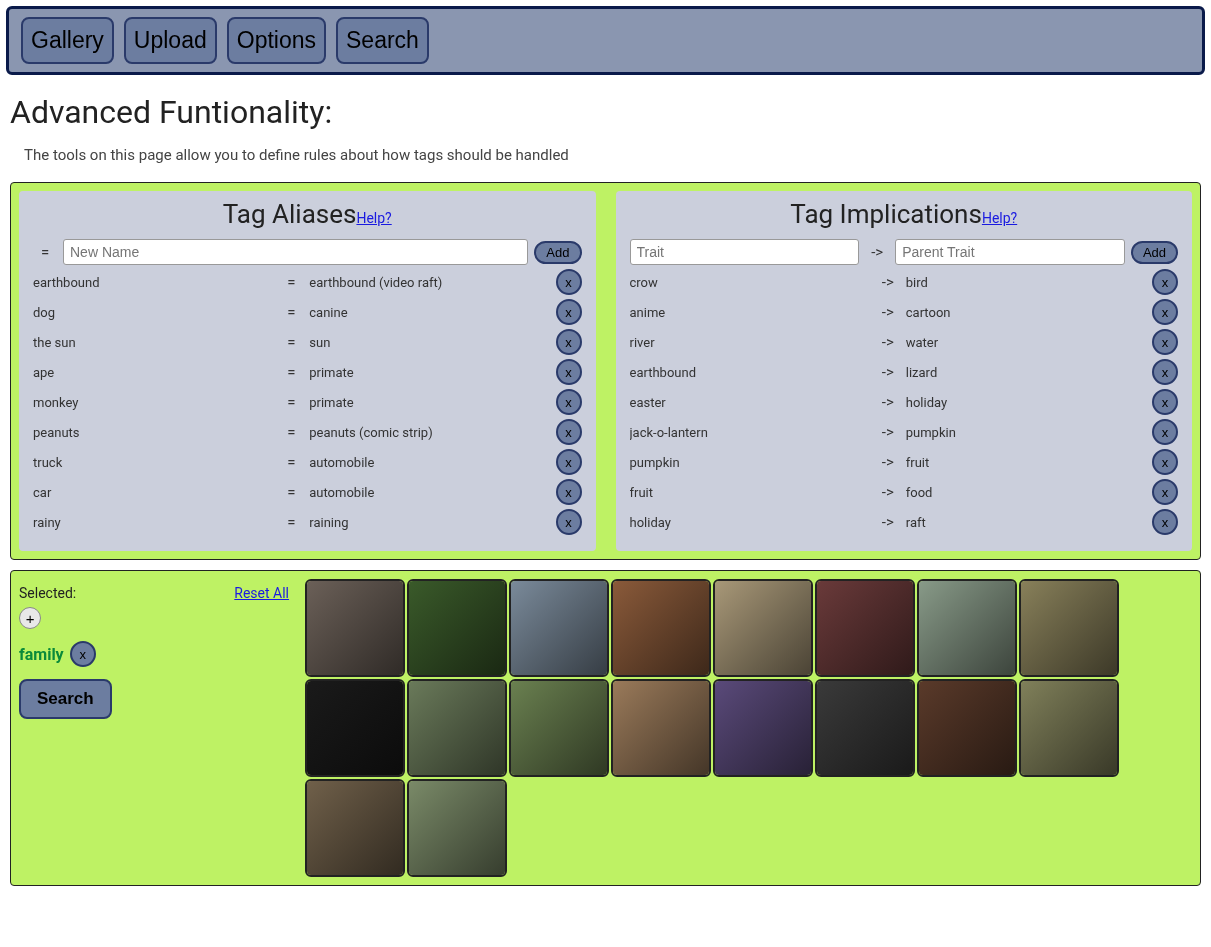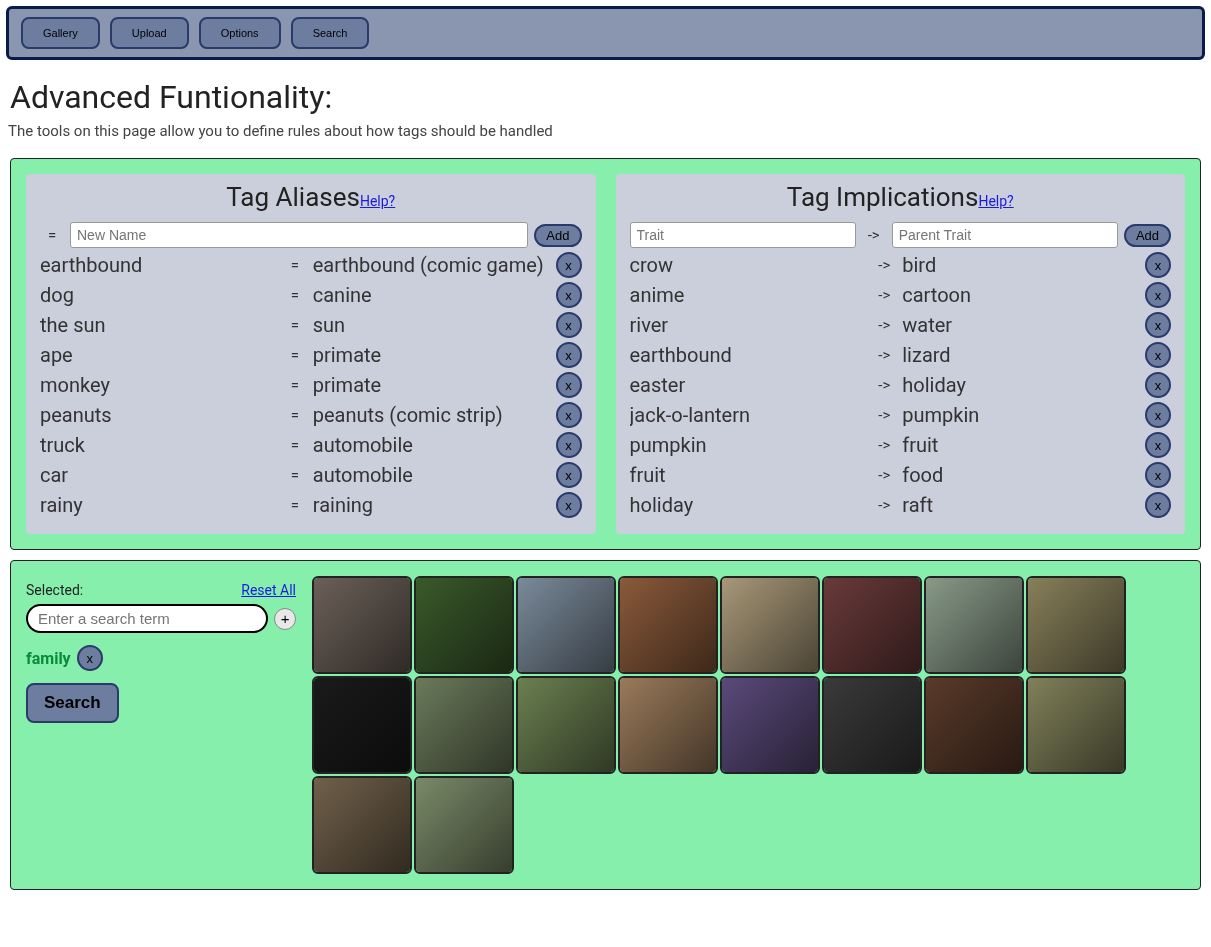--- a/index.html
+++ b/index.html
@@ -16,42 +16,42 @@
     border-radius: 6px;
     margin: 6px;
     padding: 8px 12px;
     display: flex;
     gap: 10px;
   }
   .nav-btn {
     background: #6c7da0;
     border: 2px solid #2a3a6a;
     border-radius: 8px;
-    padding: 8px 20px;
-    font-size: 11px;
+    padding: 8px 8px;
+    font-size: 23px;
     font-weight: 500;
     color: #000;
     cursor: pointer;
   }
   .page-title {
     font-size: 32px;
     font-weight: 400;
-    margin: 18px 10px 6px 10px;
+    margin: 18px 10px 15px 10px;
   }
   .page-sub {
     font-size: 15px;
     color: #444;
-    margin: 0 10px 18px 8px;
+    margin: 0 10px 18px 24px;
   }
   .panel {
-    background: #86efac;
+    background: #bef264;
     border: 1px solid #222;
     border-radius: 4px;
     margin: 10px;
-    padding: 15px;
+    padding: 8px;
   }
   .two-col {
     display: flex;
     gap: 20px;
   }
   .rule-box {
     flex: 1;
     background: #cbcfdc;
     border-radius: 4px;
     padding: 8px 14px;
@@ -93,21 +93,21 @@
   }
   .rule-sep {
     width: 24px;
     text-align: center;
     font-size: 15px;
     color: #333;
     flex-shrink: 0;
   }
   .rule-left, .rule-right {
     flex: 1;
-    font-size: 20px;
+    font-size: 13px;
     color: #333;
     min-width: 0;
     overflow: hidden;
     text-overflow: ellipsis;
     white-space: nowrap;
   }
   .pill-btn {
     background: #6c7da0;
     border: 2px solid #2a3a6a;
     border-radius: 14px;
@@ -256,21 +256,21 @@
       </div>
       <div class="rule-row">
         <span class="rule-sep">=</span>
         <input class="rule-input" placeholder="New Name" style="">
         <button class="pill-btn">Add</button>
       </div>
       <div id="alias-rows">
           <div class="rule-row">
             <span class="rule-left">earthbound</span>
             <span class="rule-sep">=</span>
-            <span class="rule-right">earthbound (comic game)</span>
+            <span class="rule-right">earthbound (video raft)</span>
             <button class="x-btn">x</button>
           </div>
           <div class="rule-row">
             <span class="rule-left">dog</span>
             <span class="rule-sep">=</span>
             <span class="rule-right">canine</span>
             <button class="x-btn">x</button>
           </div>
           <div class="rule-row">
             <span class="rule-left">the sun</span>
@@ -387,21 +387,20 @@
   </div>
 </div>
 
 <div class="panel ft-panel">
   <div class="ft-side">
     <div class="ft-row">
       <span>Selected:</span>
       <a class="reset-link">Reset All</a>
     </div>
     <div class="search-wrap">
-      <input class="search-input" placeholder="Enter a search term" style="">
       <button class="plus-btn">+</button>
     </div>
     <div class="tag-chip">
       <span class="tag-text">family</span>
       <button class="x-btn">x</button>
     </div>
     <div>
       <button class="search-main-btn">Search</button>
     </div>
   </div>

